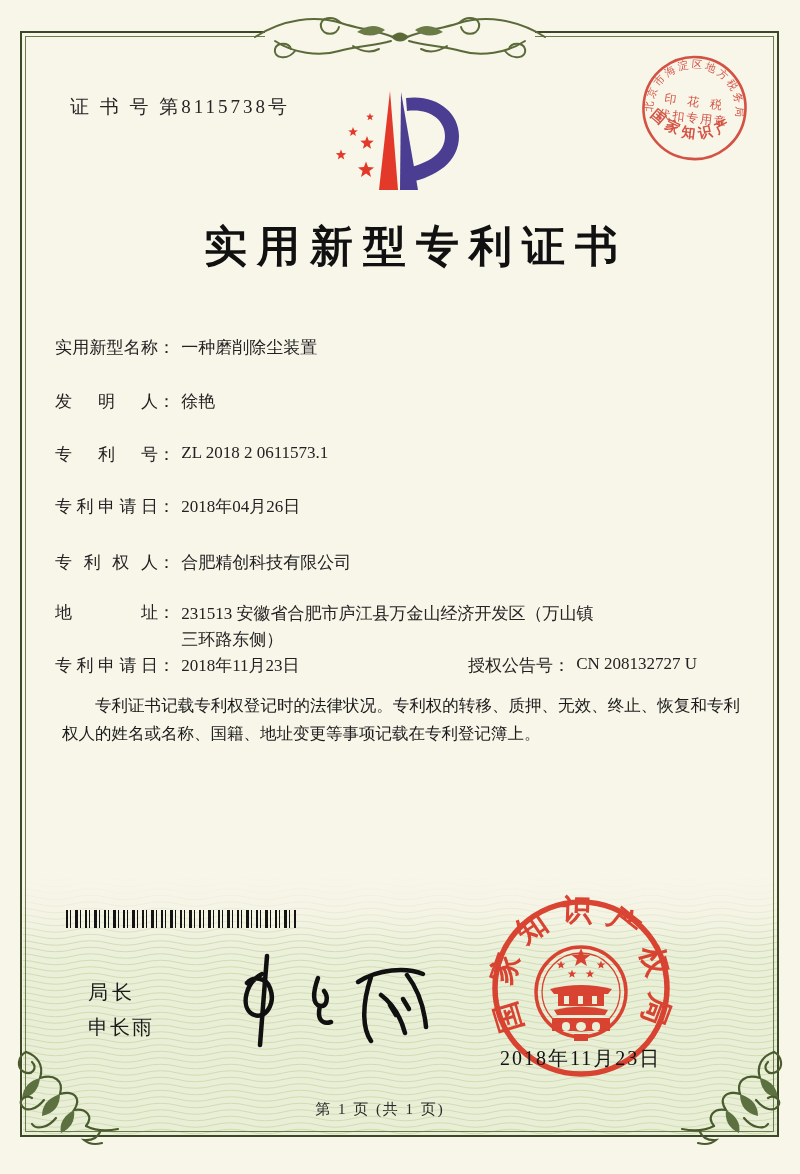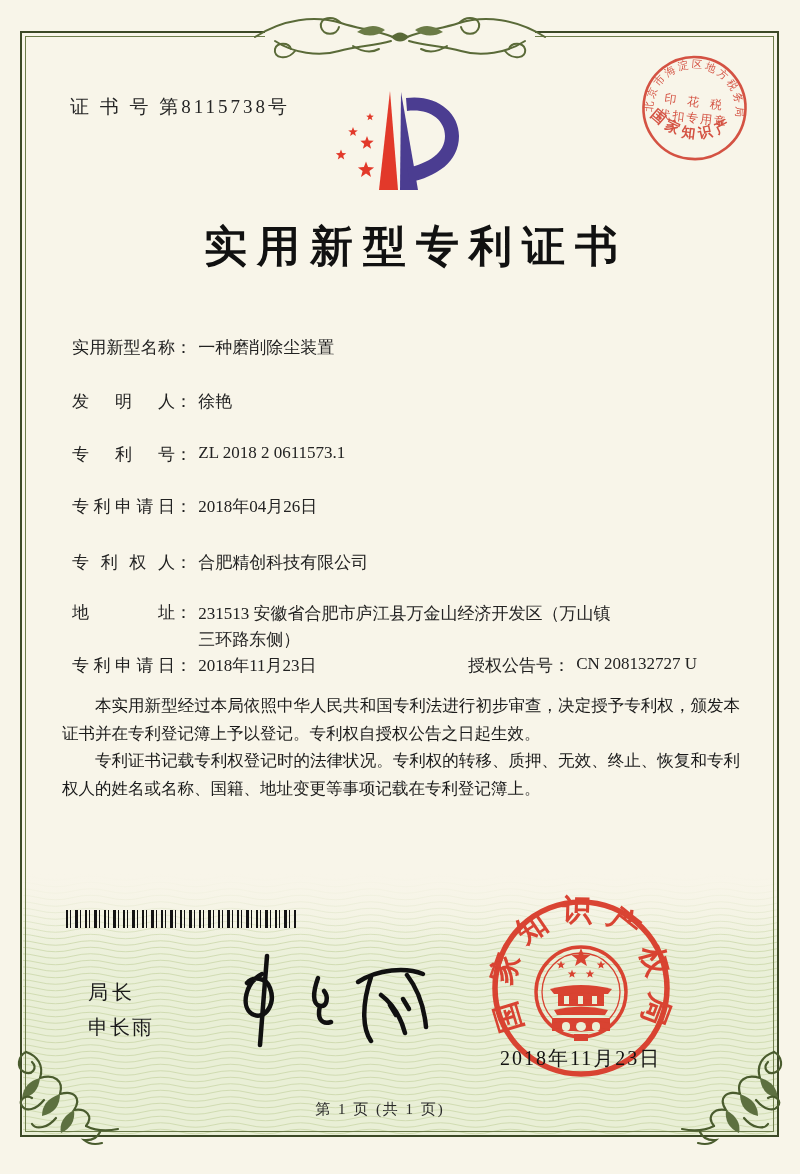--- a/index.html
+++ b/index.html
@@ -18,21 +18,21 @@
   
   #frame{left:20px;top:31px;width:759px;height:1106px;box-sizing:border-box;
     border:2px solid #3c4926;}
   #frame-inner{position:absolute;inset:3px;border:1px solid #6d7d4a;}
   
   #cert-no{left:70px;top:94px;font-size:19px;letter-spacing:3px;color:#262626;}
   
   #title{left:16px;top:218px;width:800px;text-align:center;font-size:43px;font-weight:700;
     letter-spacing:10px;color:#111;}
   
-  .row{left:72px;font-size:17px;color:#222;white-space:nowrap;}
+  .row{left:55px;font-size:17px;color:#222;white-space:nowrap;}
   .lab{display:inline-block;width:103px;text-align:justify;text-align-last:justify;vertical-align:top;}
   .colon{display:inline-block;vertical-align:top;}
   .val{display:inline-block;margin-left:2px;vertical-align:top;}
   .addr-val{display:inline-block;margin-left:2px;vertical-align:top;white-space:normal;width:560px;line-height:26px;}
   #row-grant-no{left:468px;}
   
   #body-text{left:62px;top:692px;width:678px;font-size:16.5px;line-height:27.6px;
     text-align:justify;color:#1a1a1a;}
   #body-text p{margin:0;text-indent:2em;}
   
@@ -216,21 +216,20 @@
 <div class="abs row" style="top:654px;">
   <span class="lab">专利申请日</span><span class="colon">：</span>
   <span class="val">2018年11月23日</span>
 </div>
 <div class="abs row" id="row-grant-no" style="top:654px;">
   <span>授权公告号</span><span class="colon">：</span>
   <span class="val">CN 208132727 U</span>
 </div>
 
 <div class="abs" id="body-text">
-  <p>本实用新型经过本局依照中华人民共和国专利法进行初步审查，决定授予专利权，颁发本证书并在专利登记簿上予以登记。专利权自授权公告之日起生效。</p>
   <p>专利证书记载专利权登记时的法律状况。专利权的转移、质押、无效、终止、恢复和专利权人的姓名或名称、国籍、地址变更等事项记载在专利登记簿上。</p>
 </div>
 
 <div class="abs z6" id="barcode"></div>
 
 <div class="abs z6" id="director-title">局长</div>
 <div class="abs z6" id="director-name">申长雨</div>
 
 <svg class="abs z6" style="left:220px;top:948px;" width="215" height="105" viewBox="0 0 215 105">
   <g stroke="#101010" stroke-width="4.5" fill="none" stroke-linecap="round" stroke-linejoin="round">

